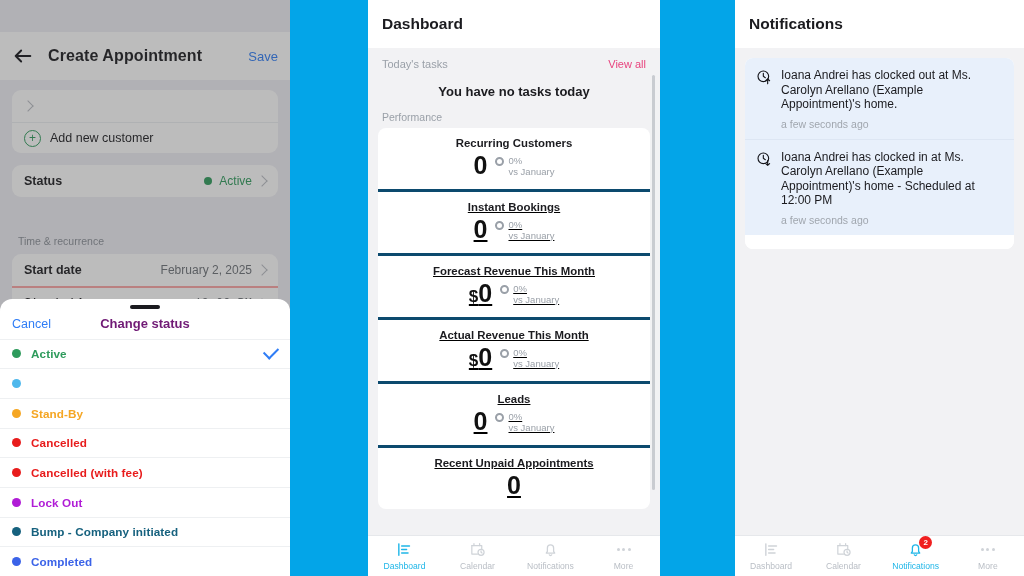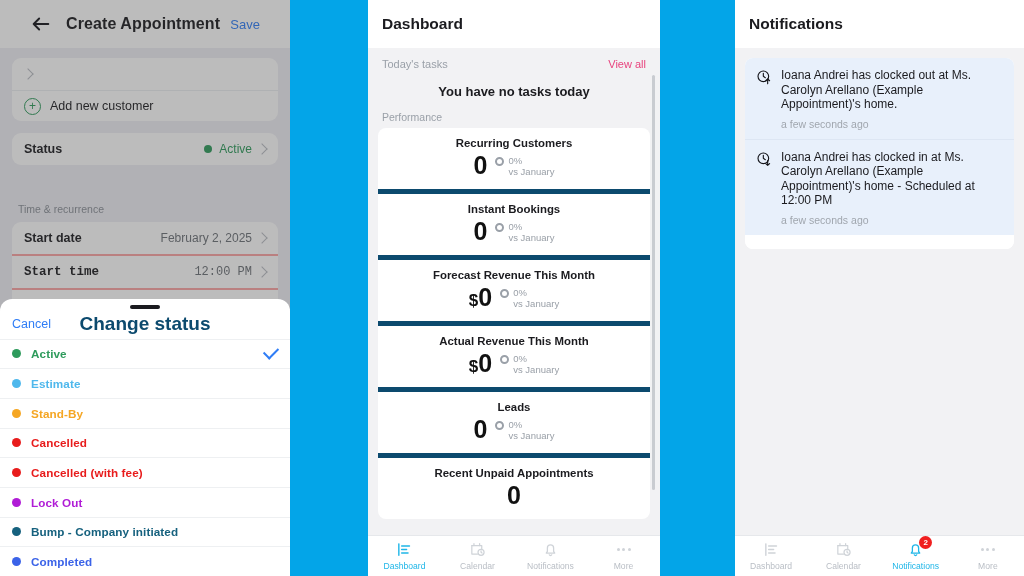--- a/index.html
+++ b/index.html
@@ -9,21 +9,21 @@
     font-family:"Liberation Sans","DejaVu Sans",sans-serif;
     -webkit-font-smoothing:antialiased;
   }
   .stage{position:relative;width:1024px;height:576px;}
 
   
   .panel{position:absolute;top:0;height:576px;background:#ffffff;overflow:hidden;}
 
   
   #panel-create{left:0;width:290px;background:#efeff4;}
-  .ca-header{height:48px;background:#ffffff;display:flex;align-items:center;padding:0 30px;box-sizing:border-box;}
+  .ca-header{height:48px;background:#ffffff;display:flex;align-items:center;padding:0 12px;box-sizing:border-box;margin-top:32px;}
   .back-arrow{width:22px;height:22px;flex:0 0 auto;}
   .ca-title{flex:1;font-size:16px;font-weight:bold;color:#1b1b1f;margin-left:14px;letter-spacing:.1px;}
   .ca-save{font-size:13px;color:#2f7df6;font-weight:500;}
   .ca-body{padding:10px 12px 0 12px;}
   .card{background:#ffffff;border-radius:9px;overflow:hidden;margin-bottom:12px;}
   .row{height:32px;display:flex;align-items:center;padding:0 12px;font-size:12.5px;color:#1b1b1f;}
   .row + .row{border-top:2px solid #fca5a5;font-family:Liberation Mono, monospace;}
   .row .lbl{font-weight:bold;flex:1;}
   .row .val{color:#6d7278;font-size:12px;margin-right:6px;}
   .chev{width:7px;height:7px;border-right:1.6px solid #b8bcc2;border-bottom:1.6px solid #b8bcc2;transform:rotate(-45deg);flex:0 0 auto;}
@@ -35,39 +35,39 @@
   .status-dot{width:8px;height:8px;border-radius:50%;background:#2e9b5c;flex:0 0 auto;}
   .status-txt{color:#2e9b5c;font-size:12px;}
   
   .dim{position:absolute;inset:0;background:rgba(60,60,60,.34);}
 
   
   .sheet{position:absolute;left:0;bottom:0;width:290px;background:#ffffff;border-radius:12px 12px 0 0;}
   .grabber{width:30px;height:4px;border-radius:3px;background:#1b1b1f;margin:6px auto 0 auto;}
   .sheet-head{height:30px;display:flex;align-items:center;padding:0 12px;box-sizing:border-box;}
   .sheet-cancel{font-size:12.5px;color:#2f7df6;}
-  .sheet-title{position:absolute;left:0;right:0;text-align:center;font-size:19px;font-weight:bold;color:#0c4a6e;pointer-events:none;}
+  .sheet-title{position:absolute;left:0;right:0;text-align:center;font-size:13px;font-weight:bold;color:#701a75;pointer-events:none;}
   .opt{height:29.7px;display:flex;align-items:center;padding:0 12px;border-top:1px solid #eef0f2;box-sizing:border-box;}
   .opt .dot{width:9px;height:9px;border-radius:50%;margin-right:10px;flex:0 0 auto;}
   .opt .otxt{font-size:11.7px;font-weight:bold;flex:1;letter-spacing:.1px;}
   .check{width:12px;height:7px;border-left:2px solid #2f7df6;border-bottom:2px solid #2f7df6;transform:rotate(-45deg);margin-bottom:4px;}
 
   
   #panel-dash{left:368px;width:292px;background:#f2f2f4;}
   .dash-header{height:48px;background:#ffffff;display:flex;align-items:center;padding:0 14px;box-sizing:border-box;}
   .dash-title{font-size:15.5px;font-weight:bold;color:#1b1b1f;}
   .dash-scroll{position:absolute;top:48px;bottom:40px;left:0;right:0;overflow:hidden;background:#f2f2f4;}
   .tasks-head{display:flex;align-items:center;padding:10px 14px 0 14px;gap:16px;}
   .tasks-lbl{flex:1;font-size:11px;color:#9aa0a8;}
   .view-all{font-size:11px;color:#e8447e;font-weight:500;}
   .no-tasks{text-align:center;font-size:13px;font-weight:bold;color:#1b1b1f;padding:14px 0 0 0;}
   .perf-lbl{font-size:10.5px;color:#9aa0a8;padding:12px 0 5px 14px;}
   .metrics{background:#ffffff;margin:0 10px;border-radius:8px;overflow:hidden;}
   .metric{padding:9px 0 11px 0;text-align:center;}
-  .metric + .metric{border-top:5px solid #0c4a6e;}
+  .metric + .metric{border-top:3px solid #0c4a6e;text-decoration:underline;}
   .metric-name{font-size:11.4px;font-weight:bold;color:#1b1b1f;}
   .metric-row{display:flex;align-items:center;justify-content:center;gap:8px;margin-top:4px;}
   .metric-val{font-size:25px;font-weight:bold;color:#111;line-height:1;}
   .metric-val .cur{font-size:17px;}
   .delta{display:flex;align-items:flex-start;gap:4px;}
   .delta-ico{width:9px;height:9px;border-radius:50%;border:2px solid #9aa0a8;box-sizing:border-box;margin-top:2px;flex:0 0 auto;}
   .delta-txt{font-size:9.5px;line-height:11px;color:#9aa0a8;text-align:left;}
   .scrollbar{position:absolute;right:5px;top:75px;width:3px;height:415px;border-radius:2px;background:#c9ccd1;}
 
   
@@ -163,21 +163,20 @@
         <span class="sheet-title">Change status</span>
       </div>
       <div id="status-options">
           <div class="opt">
             <span class="dot" style="background:#2e9b5c"></span>
             <span class="otxt" style="color:#2e9b5c">Active</span>
             <span class="check"></span>
           </div>
           <div class="opt">
             <span class="dot" style="background:#4fb8ec"></span>
-            <span class="otxt" style="color:#4fb8ec">Estimate</span>
           </div>
           <div class="opt">
             <span class="dot" style="background:#f5a623"></span>
             <span class="otxt" style="color:#f5a623">Stand-By</span>
           </div>
           <div class="opt">
             <span class="dot" style="background:#e81c1c"></span>
             <span class="otxt" style="color:#e81c1c">Cancelled</span>
           </div>
           <div class="opt">

